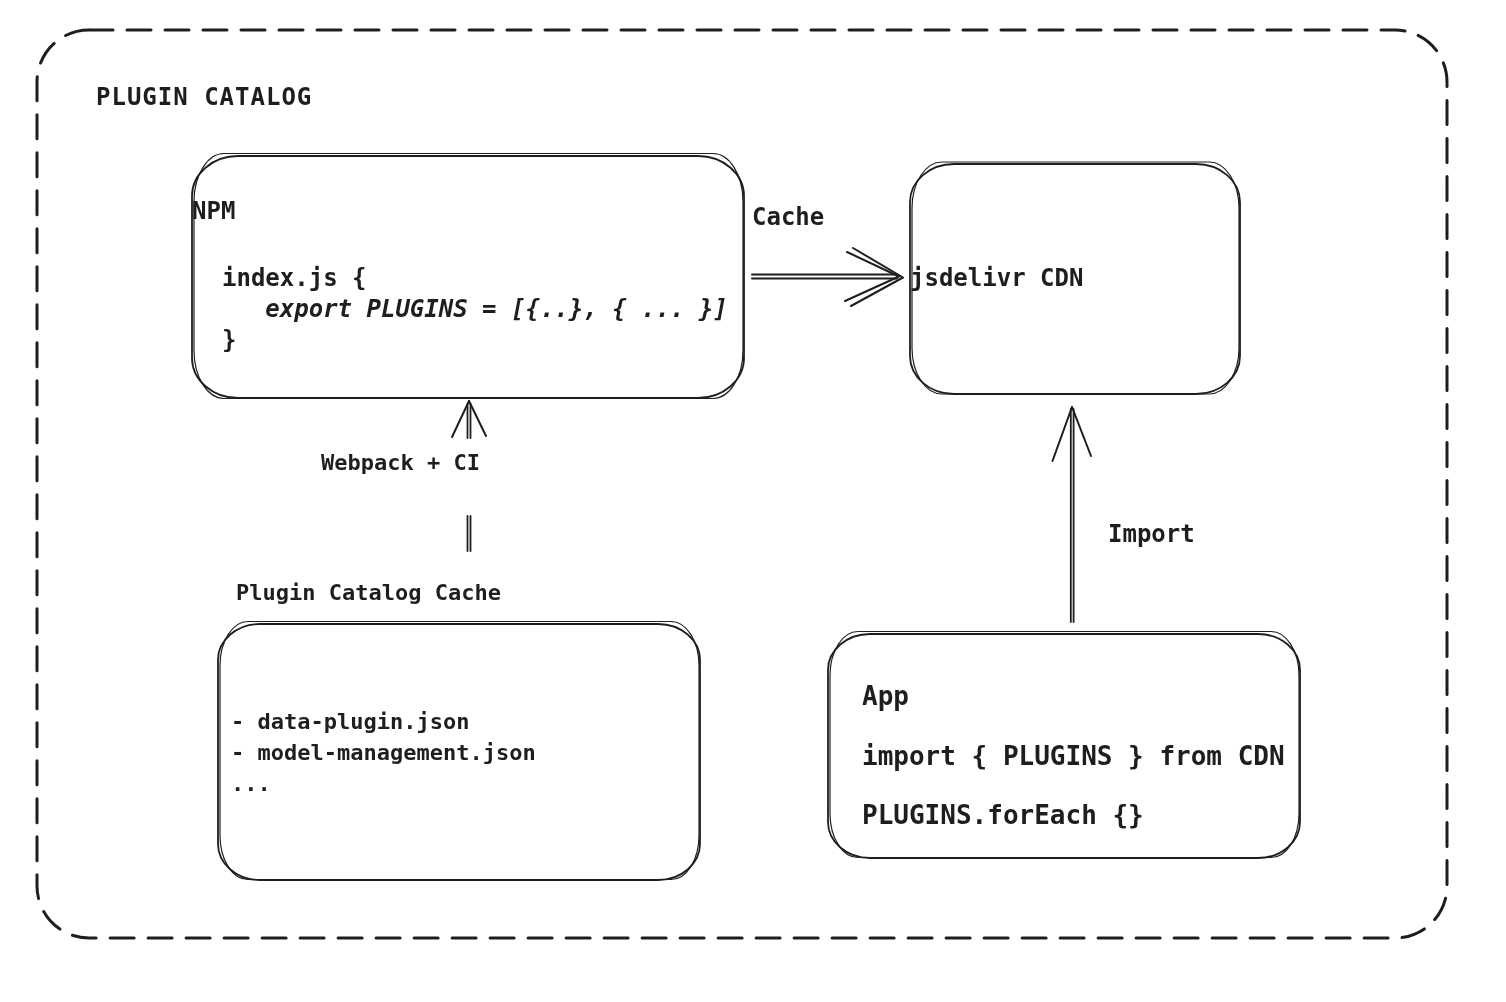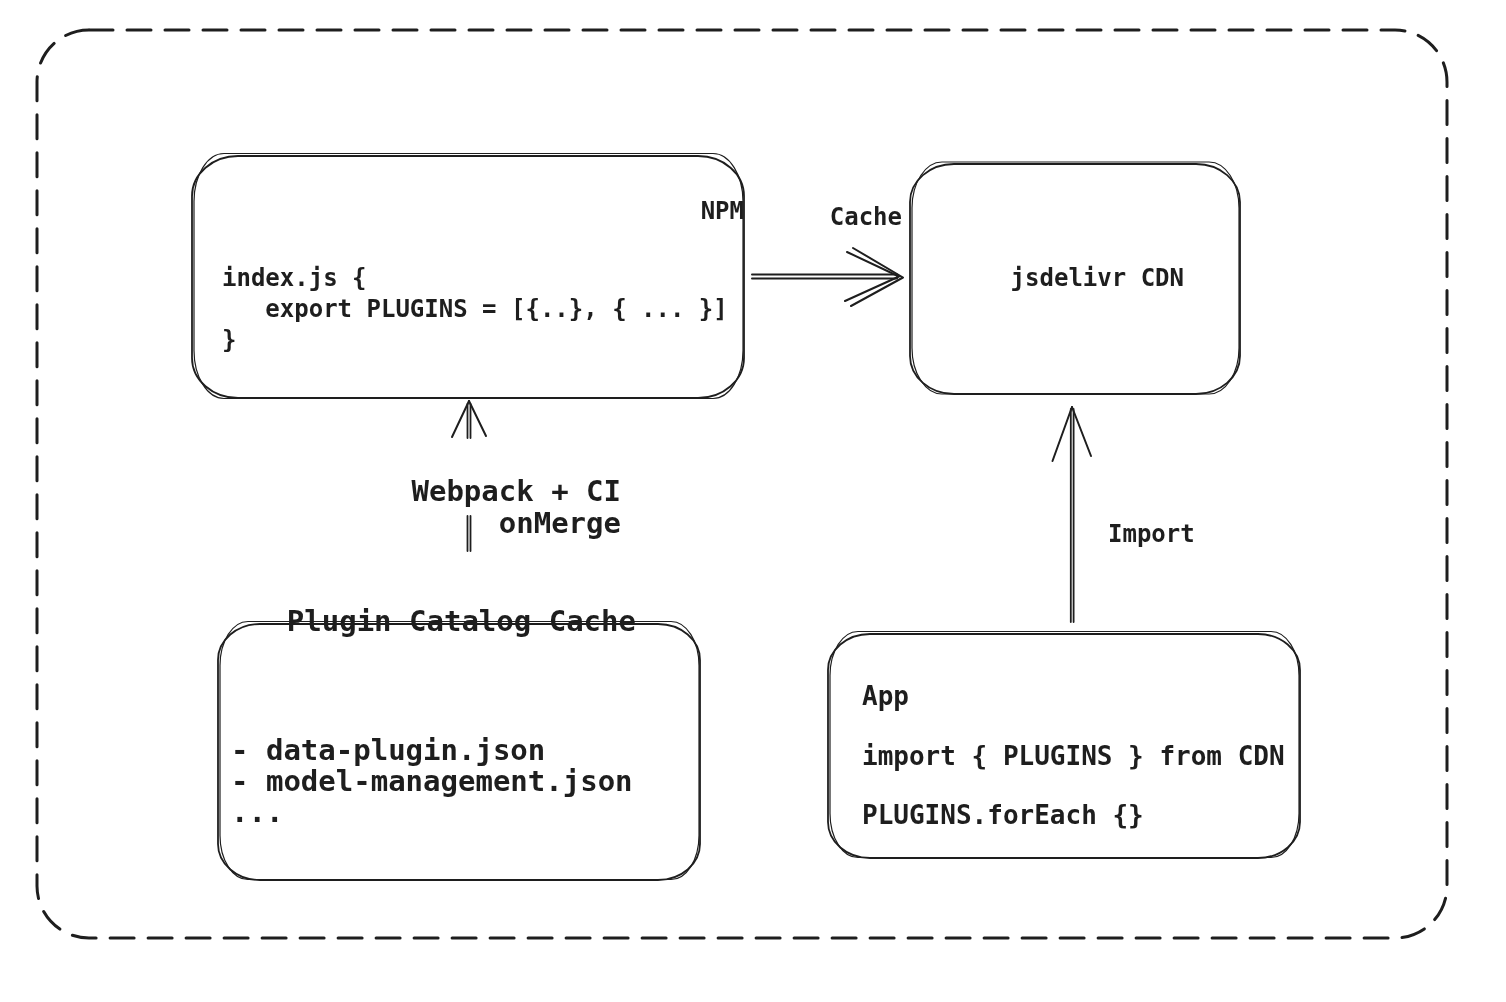--- a/index.html
+++ b/index.html
@@ -23,30 +23,30 @@
     width: 1506px;
     height: 1002px;
   }
   .txt {
     position: absolute;
     white-space: pre;
     color: #1e1e1e;
     font-weight: 600;
     line-height: 1.25;
   }
-  .center { text-align: right; }
+  .center { text-align: left; }
   .fs24 { font-size: 24px; }
-  .fs25 { font-size: 29px; margin-top: 24px; }
+  .fs25 { font-size: 22px; }
   .fs26 { font-size: 26px; }
 
   
   .t-title        { left: 96px;  top: 82px;  font-size: 24px; letter-spacing: 1px; }
   .t-npm-title    { left: 192px; top: 196px; width: 552px; }
   .t-npm-c1       { left: 222px; top: 263px; }
-  .t-npm-c2       { left: 222px; top: 294px; }
+  .t-npm-c2       { left: 222px; top: 294px; font-style: italic; }
   .t-npm-c3       { left: 222px; top: 325px; }
   .t-cache        { left: 752px; top: 202px; width: 150px; }
   .t-cdn          { left: 910px; top: 263px; width: 274px; }
   .t-build-1      { left: 321px; top: 449px; width: 300px; }
   .t-build-2      { left: 321px; top: 481px; width: 300px; }
   .t-repo-title   { left: 236px; top: 579px; width: 400px; }
   .t-repo-f1      { left: 231px; top: 708px; }
   .t-repo-f2      { left: 231px; top: 739px; }
   .t-repo-f3      { left: 231px; top: 770px; }
   .t-app-title    { left: 862px; top: 680px; }
@@ -112,32 +112,32 @@
     </g>
 
     <g>
       <path class="ink" d="M1070.8 409 V622" stroke-width="1.8"></path>
       <path class="ink" d="M1073.6 409 V622" stroke-width="1.8"></path>
       <path class="ink" d="M1072 407 L1052.5 461" stroke-width="2"></path>
       <path class="ink" d="M1072 407 L1091 456" stroke-width="2"></path>
     </g>
   </svg>
 
+  <div class="txt t-title">PLUGIN CATALOG</div>
 
   <div class="txt fs24 center t-npm-title">NPM</div>
   <div class="txt fs24 t-npm-c1">index.js {</div>
   <div class="txt fs24 t-npm-c2">   export PLUGINS = [{..}, { ... }]</div>
   <div class="txt fs24 t-npm-c3">}</div>
 
   <div class="txt fs24 center t-cache">Cache</div>
 
   <div class="txt fs24 center t-cdn">jsdelivr CDN</div>
 
   <div class="txt fs25 center t-build-1">Webpack + CI</div>
-  <div class="txt fs25 center t-build-2">onMerge</div>
 
   <div class="txt fs25 center t-repo-title">Plugin Catalog Cache</div>
   <div class="txt fs25 t-repo-f2">- model-management.json</div>
   <div class="txt fs25 t-repo-f1">- data-plugin.json</div>
   <div class="txt fs25 t-repo-f3">...</div>
 
   <div class="txt fs26 t-app-title">App</div>
   <div class="txt fs26 t-app-c1">import { PLUGINS } from CDN</div>
   <div class="txt fs26 t-app-c2">PLUGINS.forEach {}</div>
 

